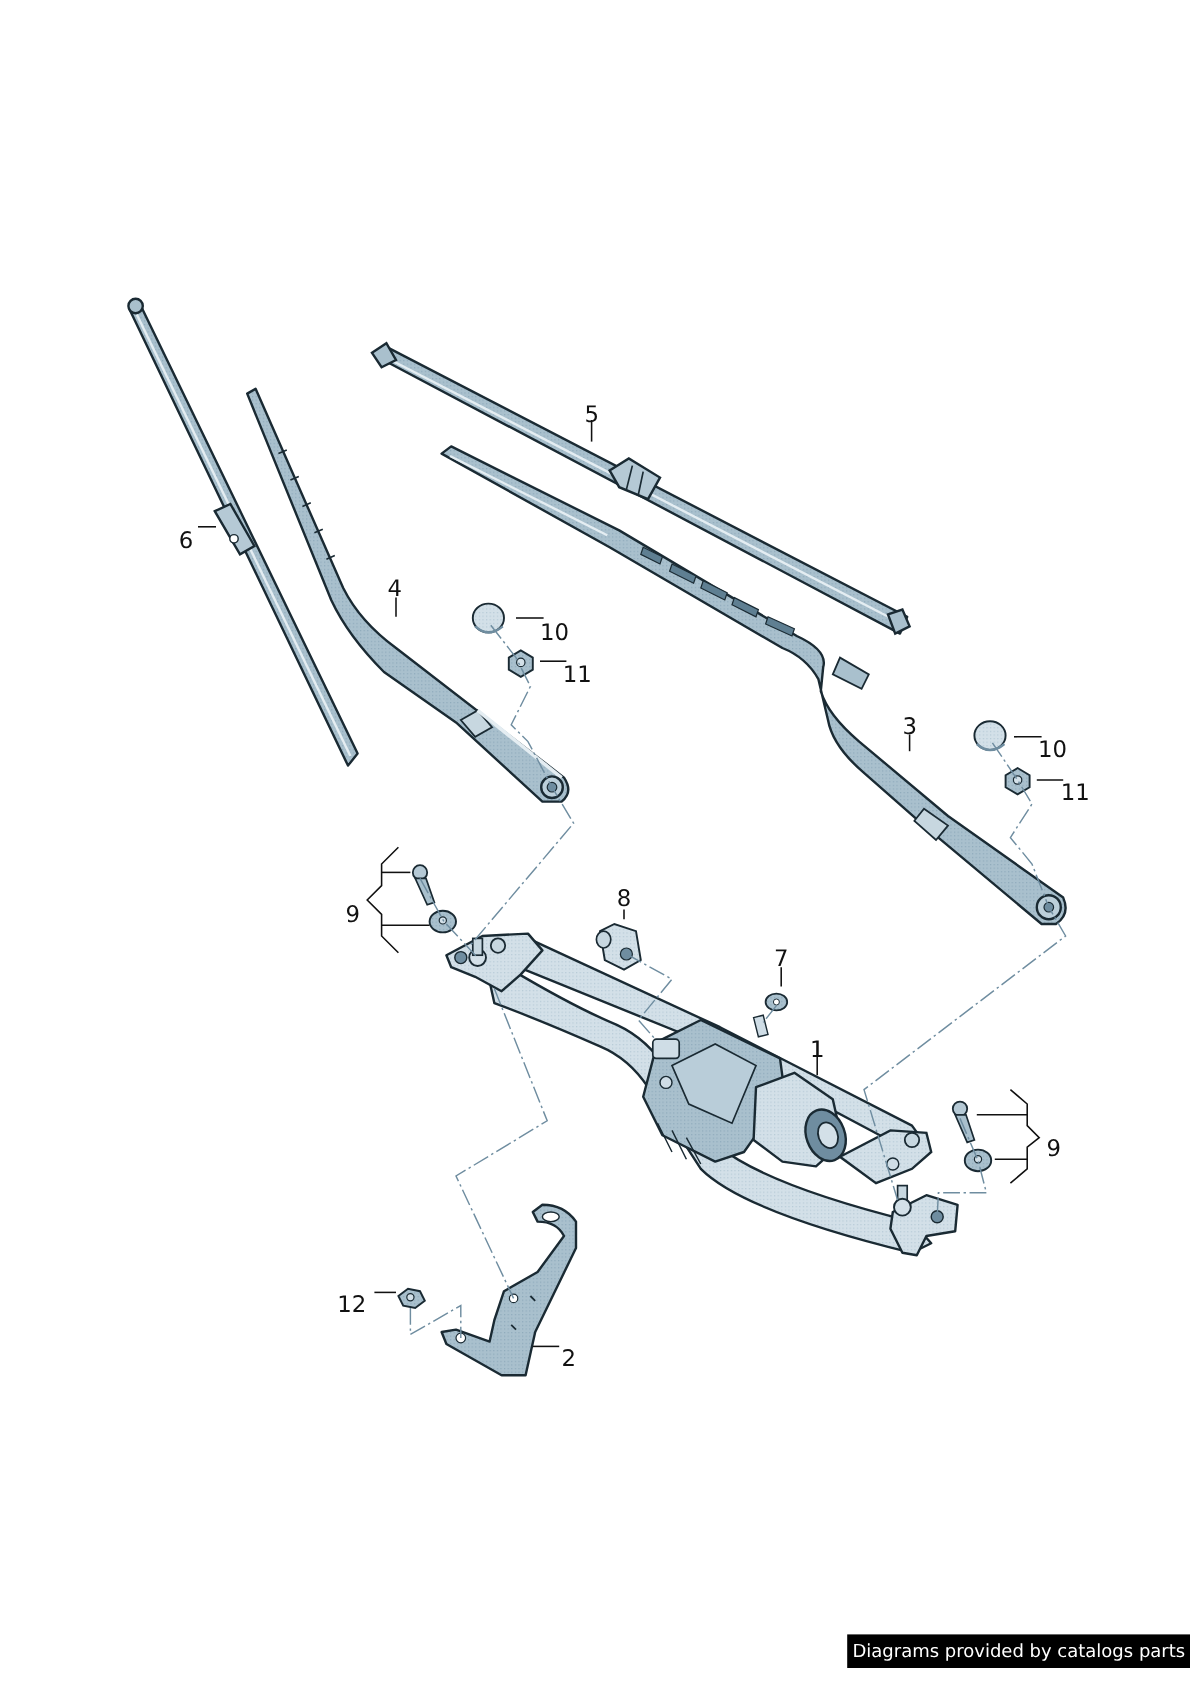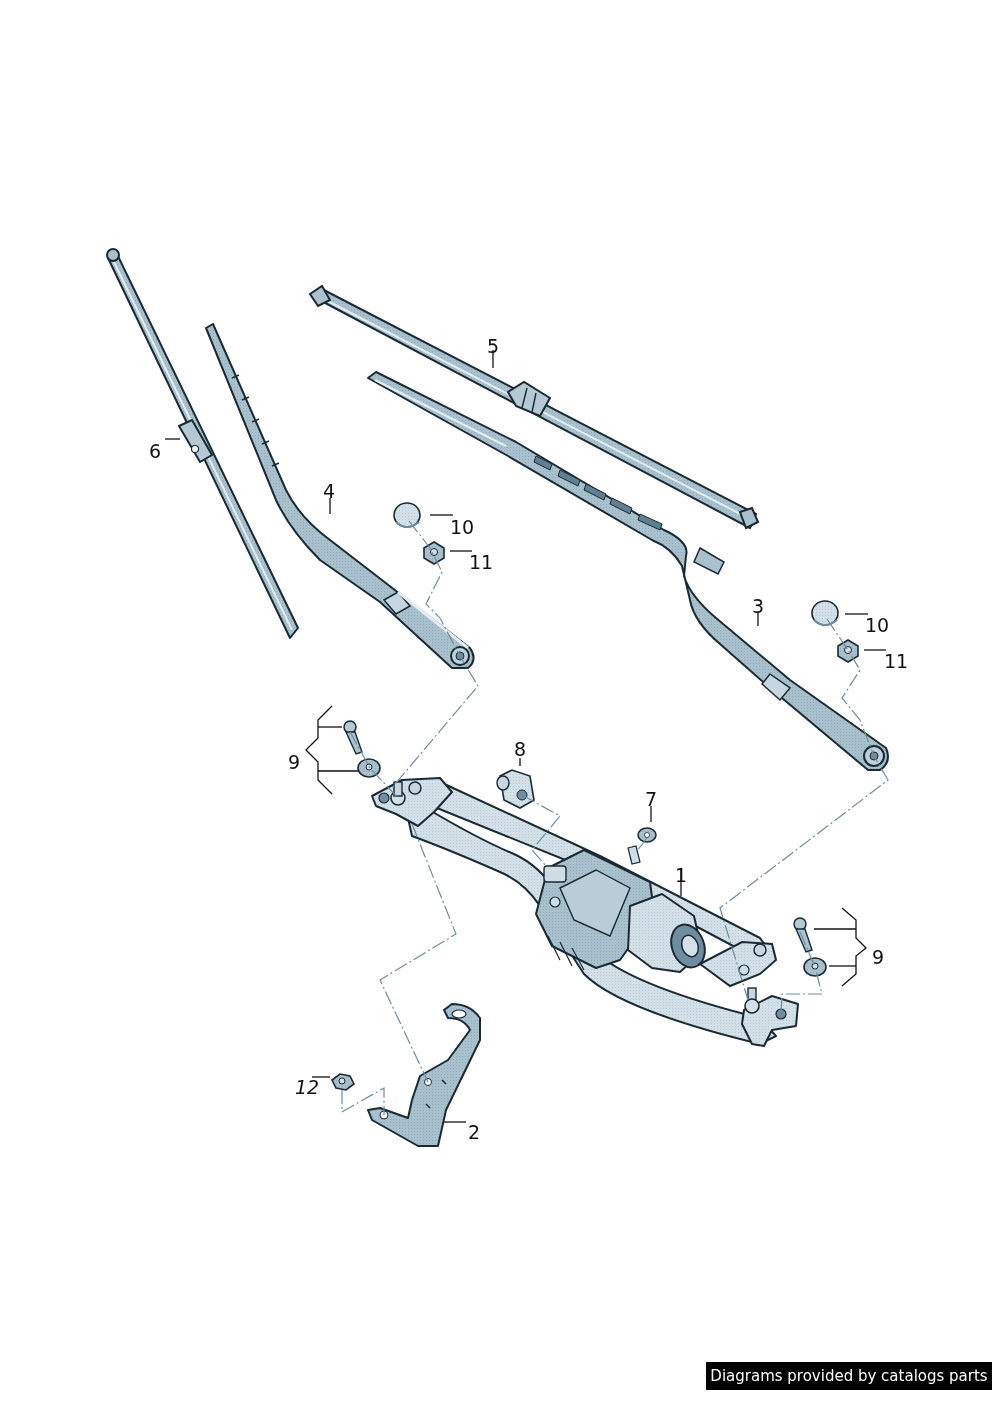--- a/index.html
+++ b/index.html
@@ -204,17 +204,17 @@
 <div class="callout" style="left:487px; top:337px;">5</div>
 <div class="callout" style="left:149px; top:442px;">6</div>
 <div class="callout" style="left:645px; top:790px;">7</div>
 <div class="callout" style="left:514px; top:740px;">8</div>
 <div class="callout" style="left:288px; top:753px;">9</div>
 <div class="callout" style="left:872px; top:948px;">9</div>
 <div class="callout" style="left:450px; top:518px;">10</div>
 <div class="callout" style="left:865px; top:616px;">10</div>
 <div class="callout" style="left:469px; top:553px;">11</div>
 <div class="callout" style="left:884px; top:652px;">11</div>
-<div class="callout" style="left:295px; top:1078px;font-style:italic;">12</div>
+<div class="callout" style="left:281px; top:1078px;">12</div>
 
 <div class="footer">
   <span>Diagrams provided by catalogs parts</span>
 </div>
 
 </body></html>

